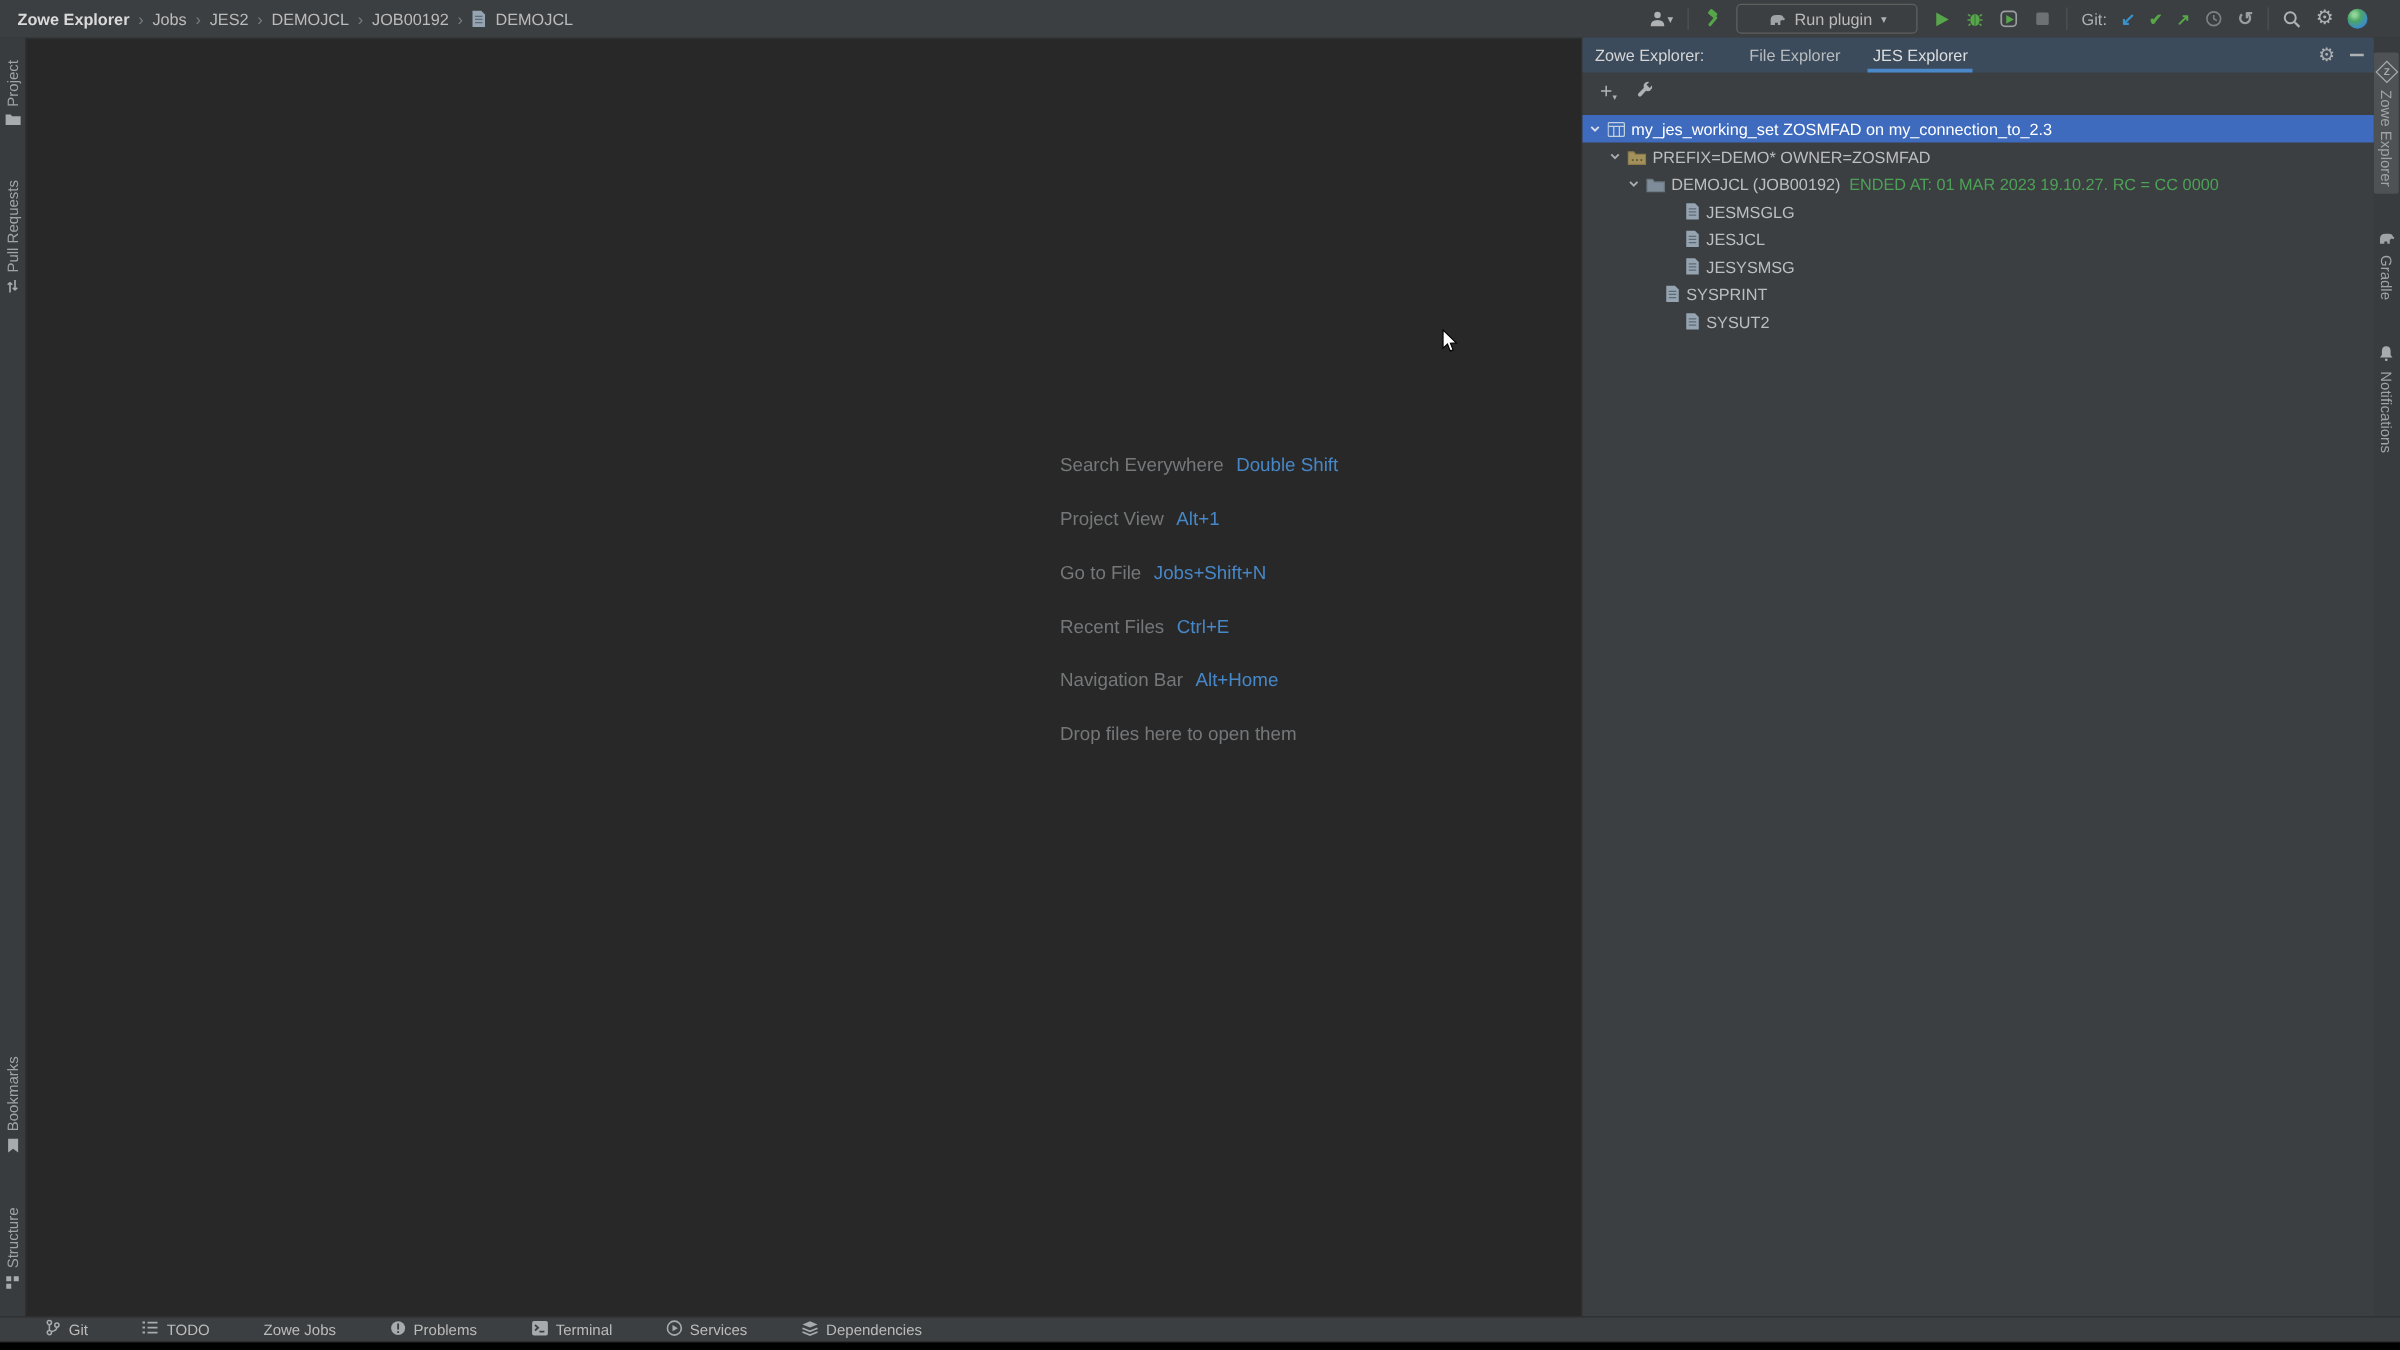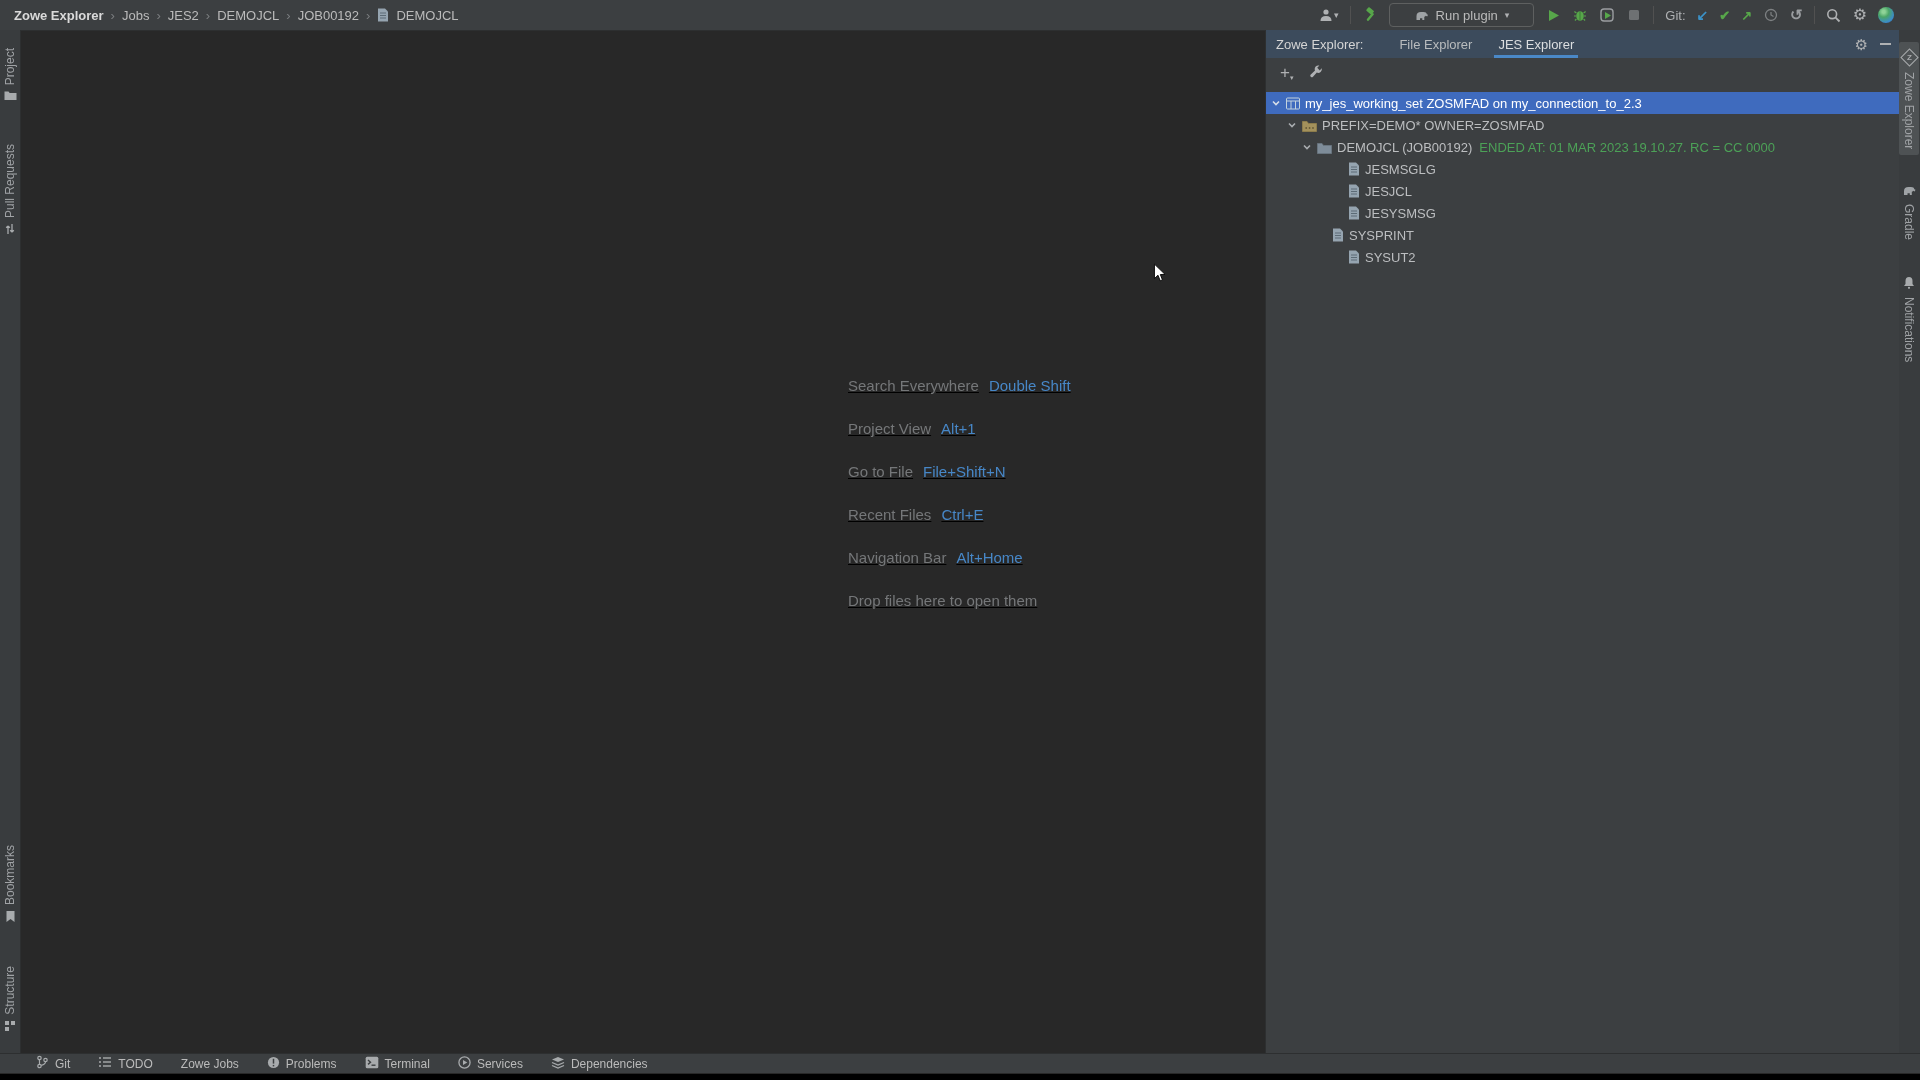--- a/index.html
+++ b/index.html
@@ -37,21 +37,21 @@
                font-size:12px;cursor:default;padding:6px 3px;border-radius:2px;}
   .stripe-item.active{background:#4E5254;}
   .vtext-up{writing-mode:vertical-rl;transform:rotate(180deg);white-space:nowrap;}
   .vtext-down{writing-mode:vertical-rl;white-space:nowrap;}
   .zowe-diamond{width:11px;height:11px;border:1.5px solid #A8ABAD;transform:rotate(45deg);
                 display:flex;align-items:center;justify-content:center;margin:3px 0;}
   .zowe-diamond span{transform:rotate(-45deg);font-size:8px;color:#A8ABAD;font-weight:bold;}
 
   
   .shortcuts{position:absolute;left:848px;top:364px;}
-  .sc-row{height:43px;display:flex;align-items:center;gap:10px;font-size:15px;text-decoration:underline;}
+  .sc-row{height:43px;display:flex;align-items:flex-start;gap:10px;font-size:15px;}
   .sc-label{color:#757779;}
   .sc-keys{color:#4787C7;}
 
   
   .cursor{position:absolute;left:1151px;top:263px;}
 
   
   .tool-window{position:absolute;left:1265px;top:30px;width:633px;height:1023px;background:#3C3F41;
                border-left:1px solid #2d2f30;}
   .tw-header{height:28px;background:#3C4B5C;display:flex;align-items:stretch;padding:0 8px 0 10px;}
@@ -68,21 +68,21 @@
 
   .tree{padding-top:2px;font-size:13px;color:#BCBEC0;}
   .tree-row{display:flex;align-items:center;height:22px;gap:5px;white-space:nowrap;cursor:default;}
   .tree-row.selected{background:#3F6BBE;color:#FFFFFF;}
   .chev{display:flex;width:11px;justify-content:center;}
   .ticon{display:flex;align-items:center;}
   .job-status{color:#4CA157;margin-left:2px;}
 
   
   .status-bar{position:absolute;left:0;top:1053px;width:1920px;height:20px;background:#3C3F41;
-              border-top:1px solid #2d2f30;display:flex;gap:28px;
+              border-top:1px solid #2d2f30;display:flex;gap:43px;
               padding-left:36px;box-sizing:border-box;font-size:12px;color:#BBBBBB;}
   .sb-item{display:flex;align-items:center;gap:6px;cursor:default;}
   .black-strip{position:absolute;left:0;top:1074px;width:1920px;height:6px;background:#000;}
 </style>
 </head>
 <body>
 
 <div class="app">
 
   <div class="top-bar">
@@ -258,21 +258,21 @@
     <div class="sc-row">
       <span class="sc-label">Search Everywhere</span>
       <span class="sc-keys">Double Shift</span>
     </div>
     <div class="sc-row">
       <span class="sc-label">Project View</span>
       <span class="sc-keys">Alt+1</span>
     </div>
     <div class="sc-row">
       <span class="sc-label">Go to File</span>
-      <span class="sc-keys">File+Shift+N</span>
+      <span class="sc-keys">Jobs+Shift+N</span>
     </div>
     <div class="sc-row">
       <span class="sc-label">Recent Files</span>
       <span class="sc-keys">Ctrl+E</span>
     </div>
     <div class="sc-row">
       <span class="sc-label">Navigation Bar</span>
       <span class="sc-keys">Alt+Home</span>
     </div>
     <div class="sc-row">

